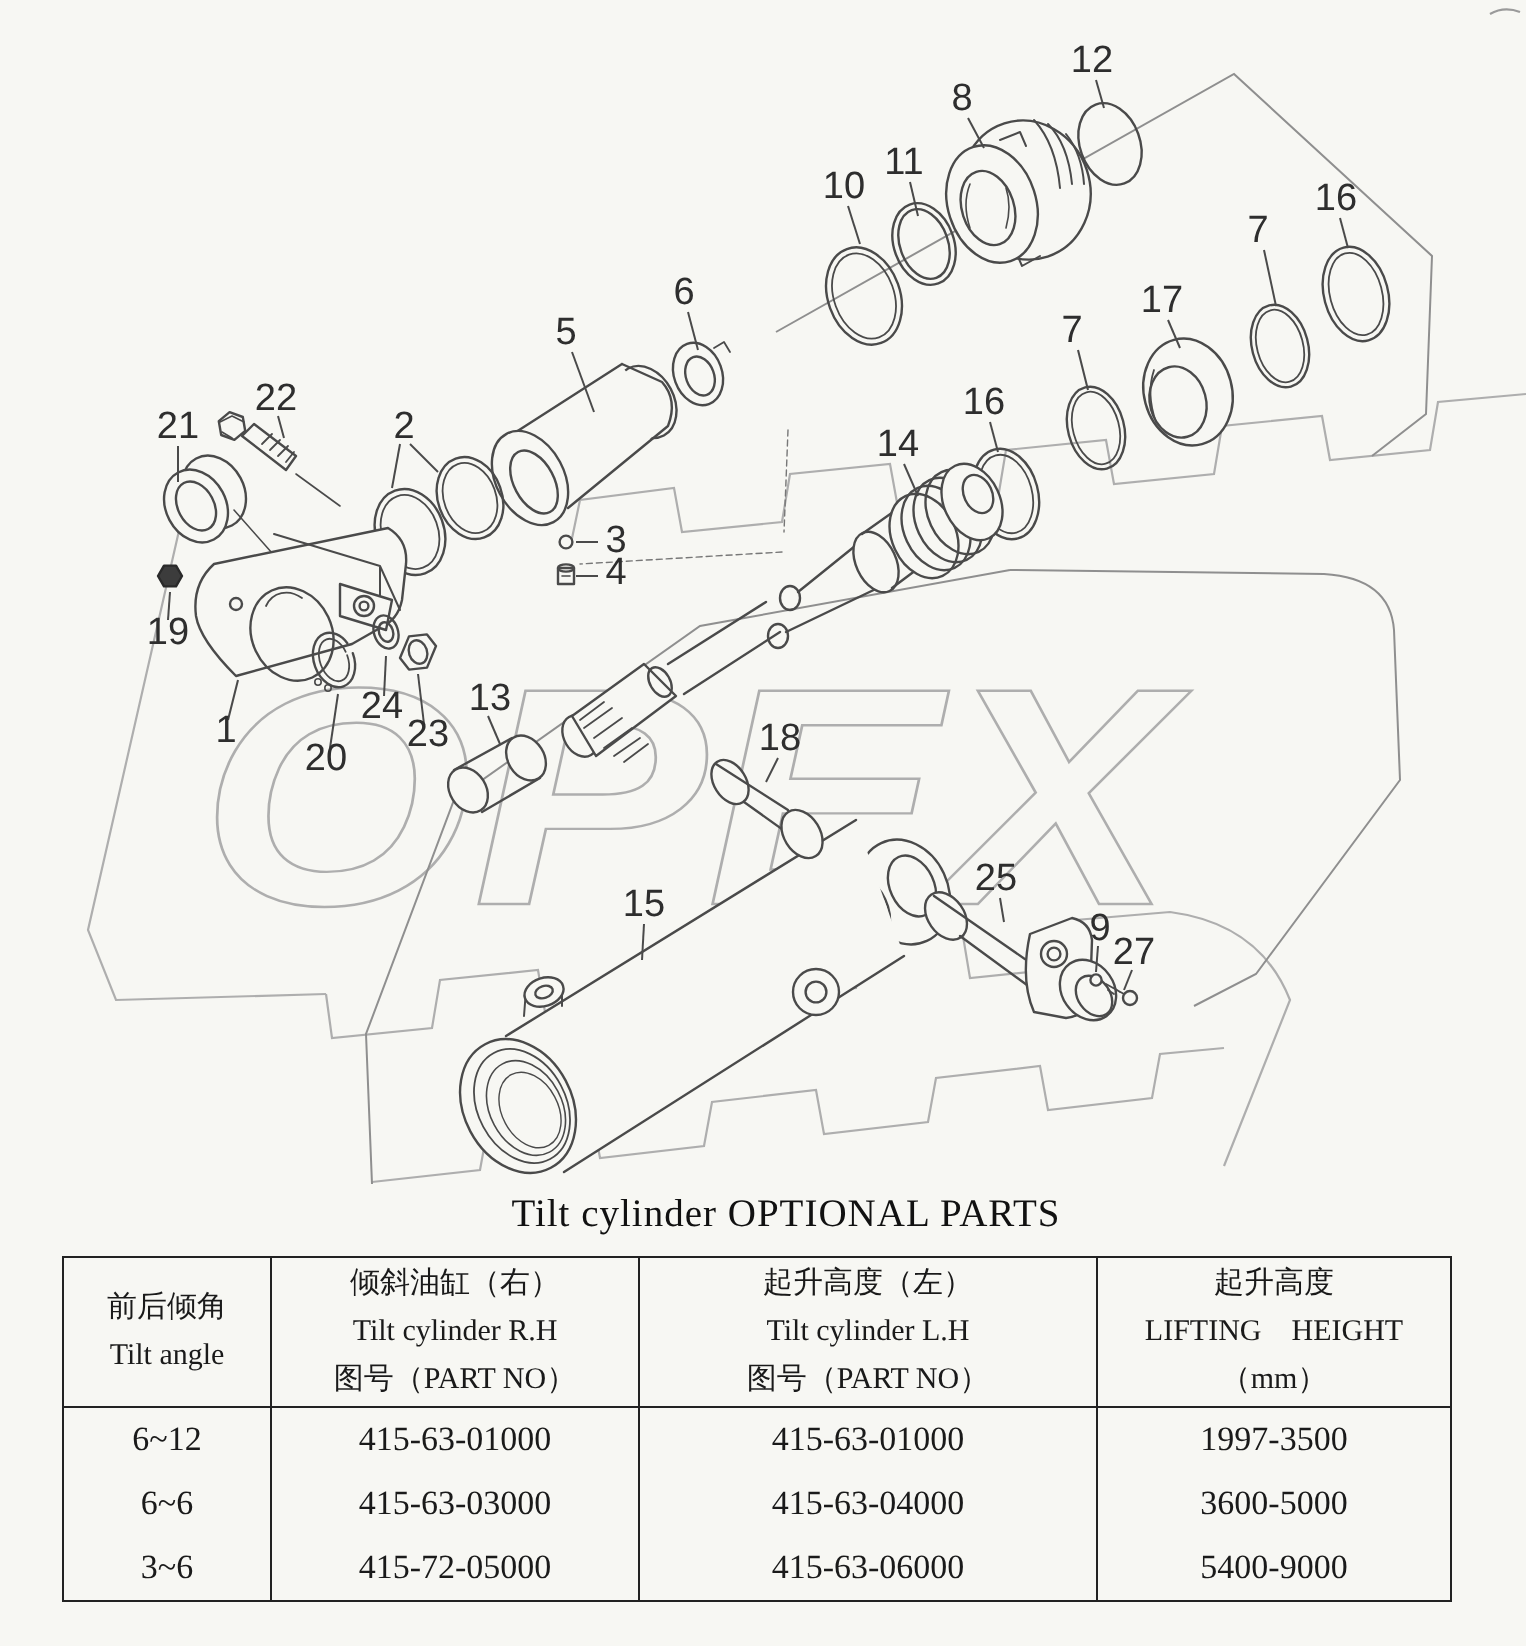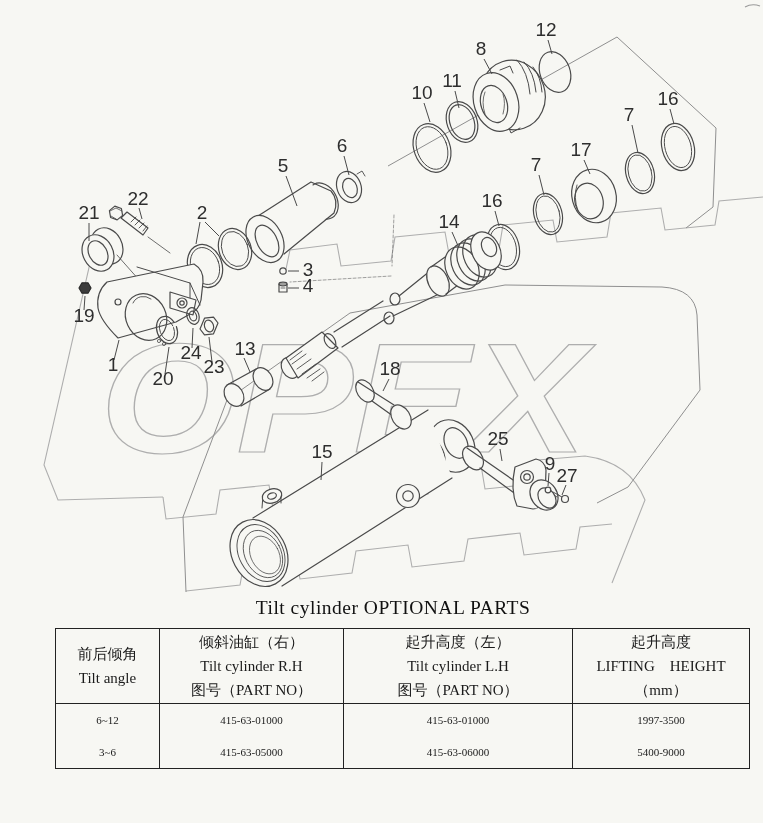--- a/index.html
+++ b/index.html
@@ -3,27 +3,27 @@
 <meta charset="utf-8">
 <style>
   html,body{margin:0;padding:0;}
   body{width:763px;height:823px;background:#f7f7f3;position:relative;overflow:hidden;
        font-family:"Liberation Serif",serif;color:#1a1a1a;}
   #stage{position:absolute;left:0;top:0;width:763px;height:823px;}
   svg{display:block;}
   .part-label{font-family:"Liberation Sans",sans-serif;font-size:19px;fill:#2e2e2e;}
   #page-title{position:absolute;left:46px;top:597px;width:694px;text-align:center;
               font-size:19.5px;letter-spacing:.5px;color:#111;font-family:Liberation Serif, serif;}
-  #parts-table{position:absolute;left:55px;top:628px;width:694px;border-collapse:collapse;
+  #parts-table{position:absolute;left:31px;top:628px;width:694px;border-collapse:collapse;
                table-layout:fixed;background:transparent;}
   #parts-table td{border-left:1.5px solid #222;border-right:1.5px solid #222;
                   text-align:center;vertical-align:middle;overflow:hidden;}
   #parts-table tr.hdr td{border-top:1.5px solid #222;border-bottom:1.5px solid #222;height:72px;
                   font-size:15px;line-height:24px;padding:1px 0;}
-  #parts-table tbody tr td{height:30px;font-size:11px;border-top:none;border-bottom:none;}
+  #parts-table tbody tr td{height:30px;font-size:17px;border-top:none;border-bottom:none;}
   #parts-table tbody tr:last-child td{border-bottom:1.5px solid #222;padding-bottom:1px;}
   .hl{display:block;white-space:pre;}
 </style>
 </head>
 <body>
 
 <div id="stage">
 
 <svg id="diagram" width="763" height="600" viewBox="0 0 763 600">
 
@@ -312,21 +312,27 @@
             <span class="hl">（mm）</span>
           </td>
         </tr>
         <tr>
           <td>6~12</td>
           <td>415-63-01000</td>
           <td>415-63-01000</td>
           <td>1997-3500</td>
         </tr>
         <tr>
+          <td>6~6</td>
+          <td>415-63-03000</td>
+          <td>415-63-04000</td>
+          <td>3600-5000</td>
+        </tr>
+        <tr>
           <td>3~6</td>
-          <td>415-63-05000</td>
+          <td>415-72-05000</td>
           <td>415-63-06000</td>
           <td>5400-9000</td>
         </tr>
       </tbody>
 </table>
 
 </div>
 
 </body></html>

